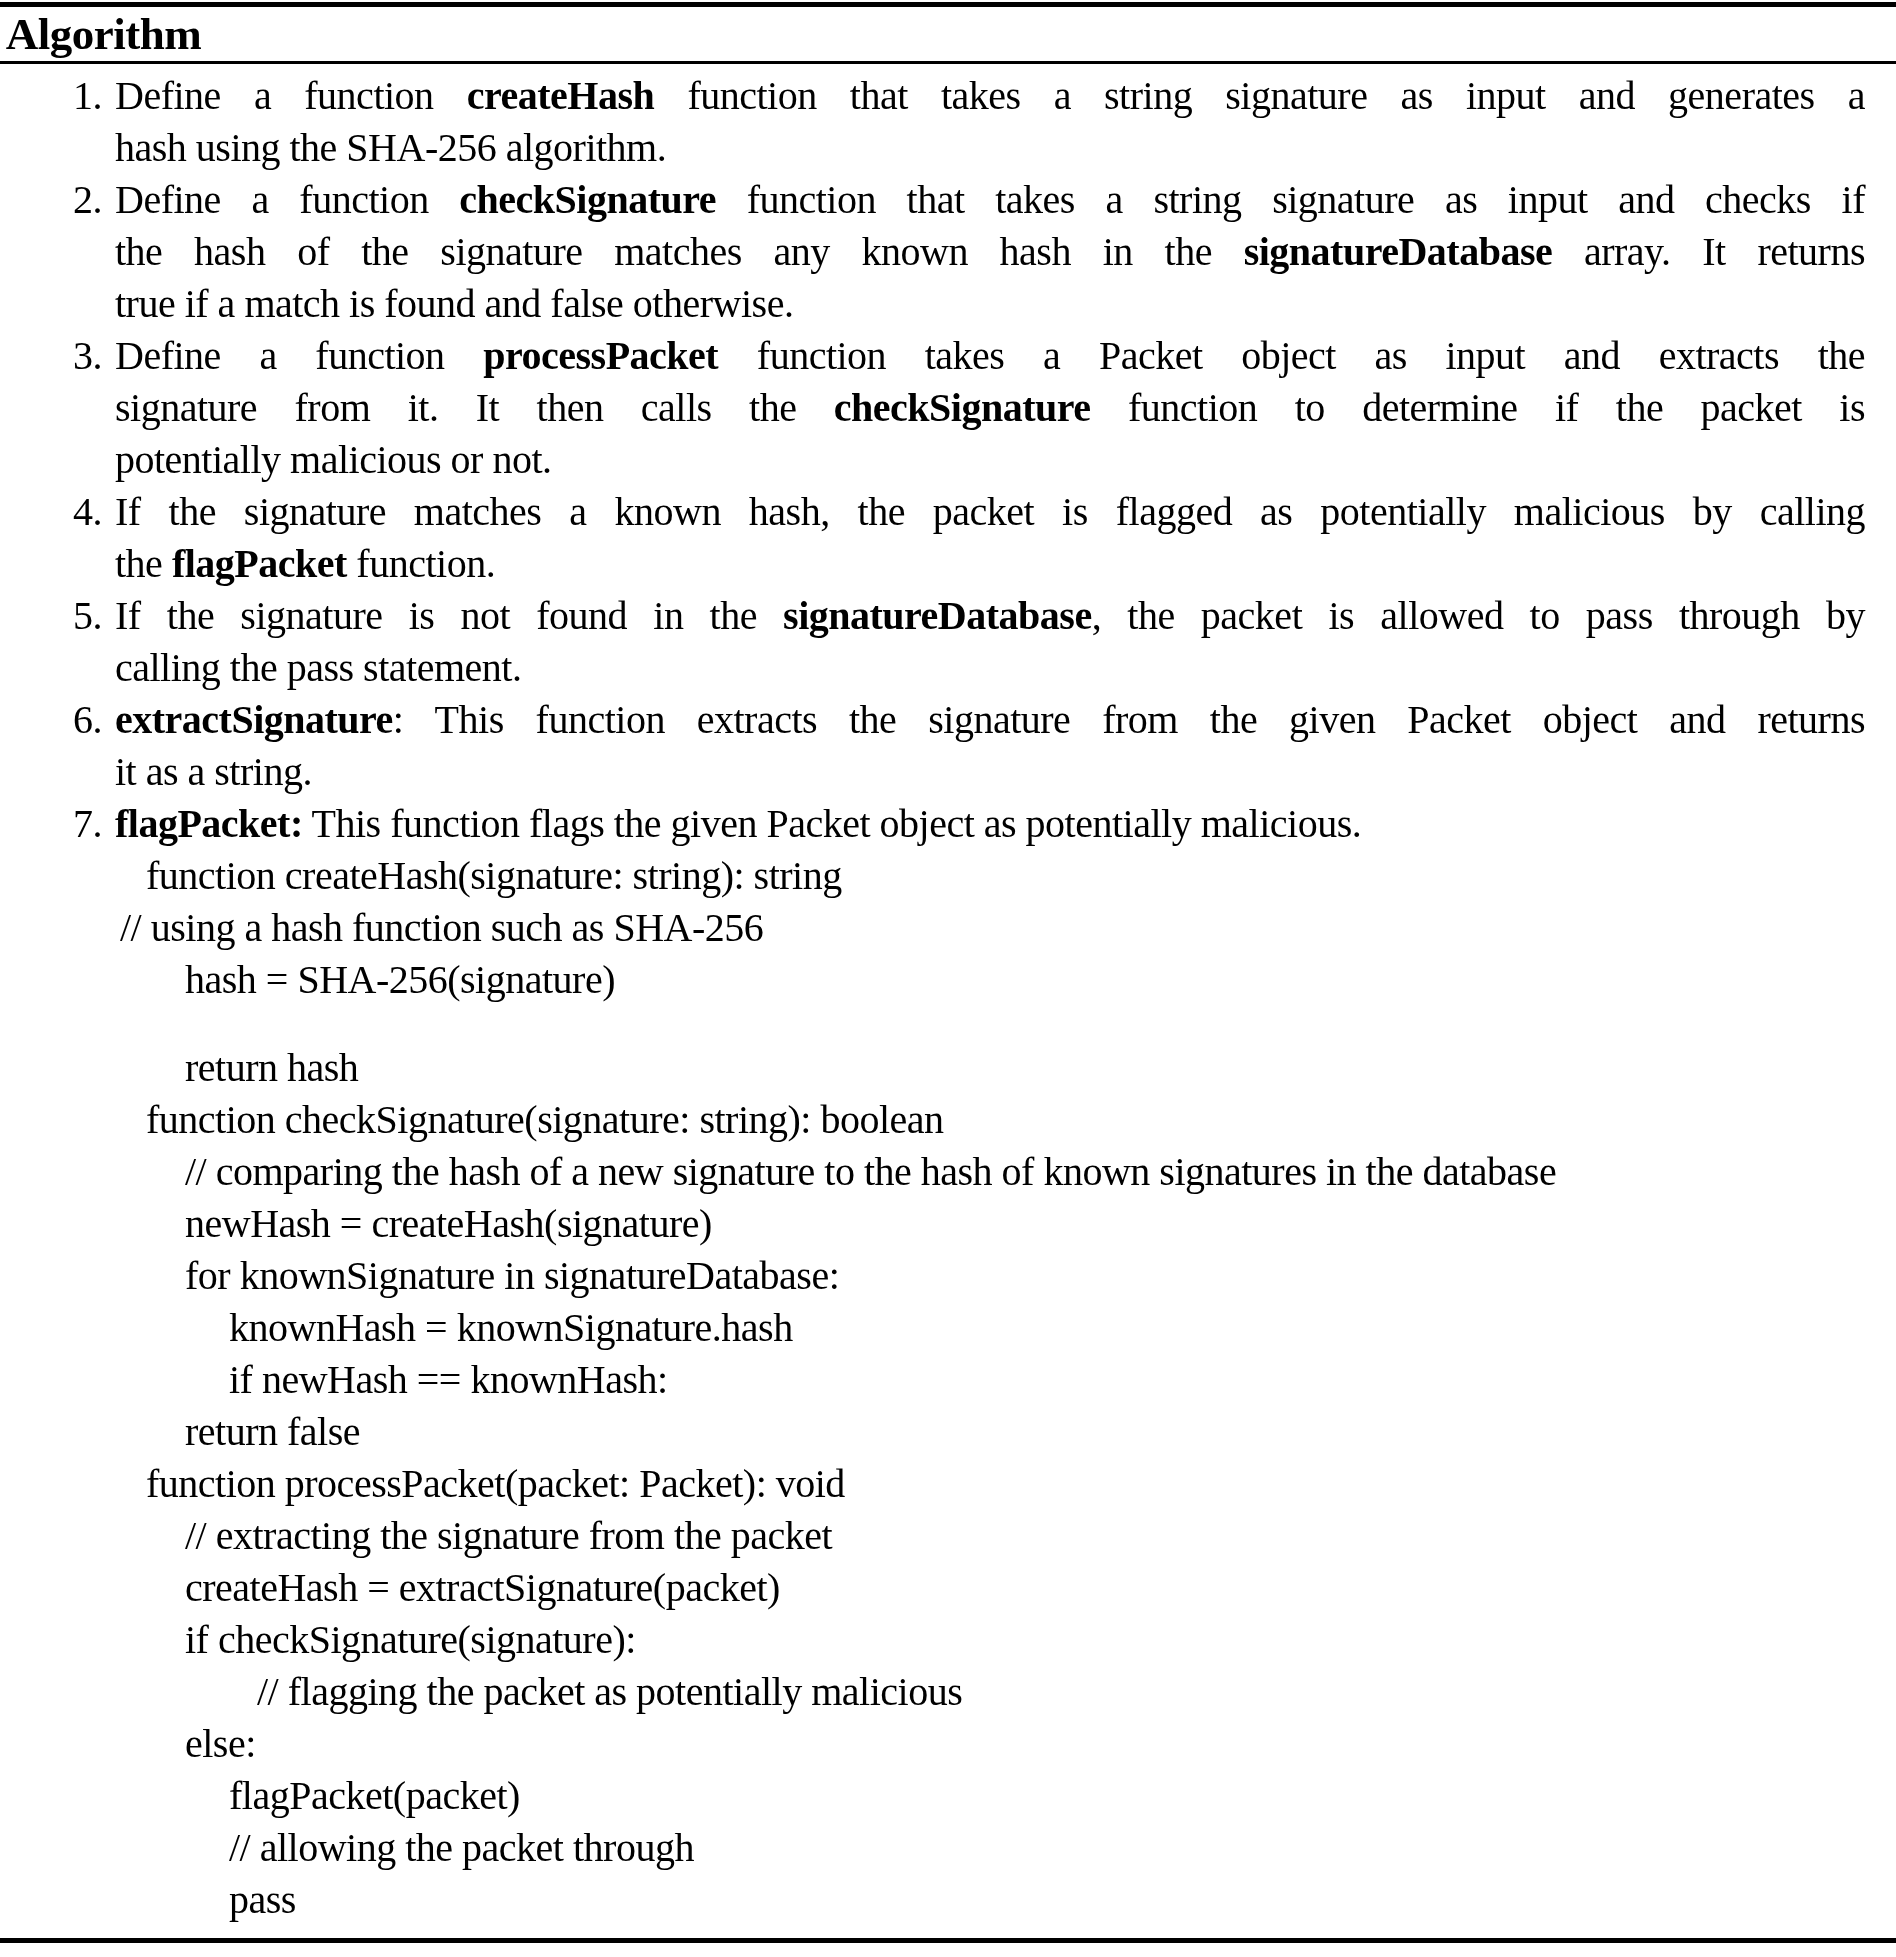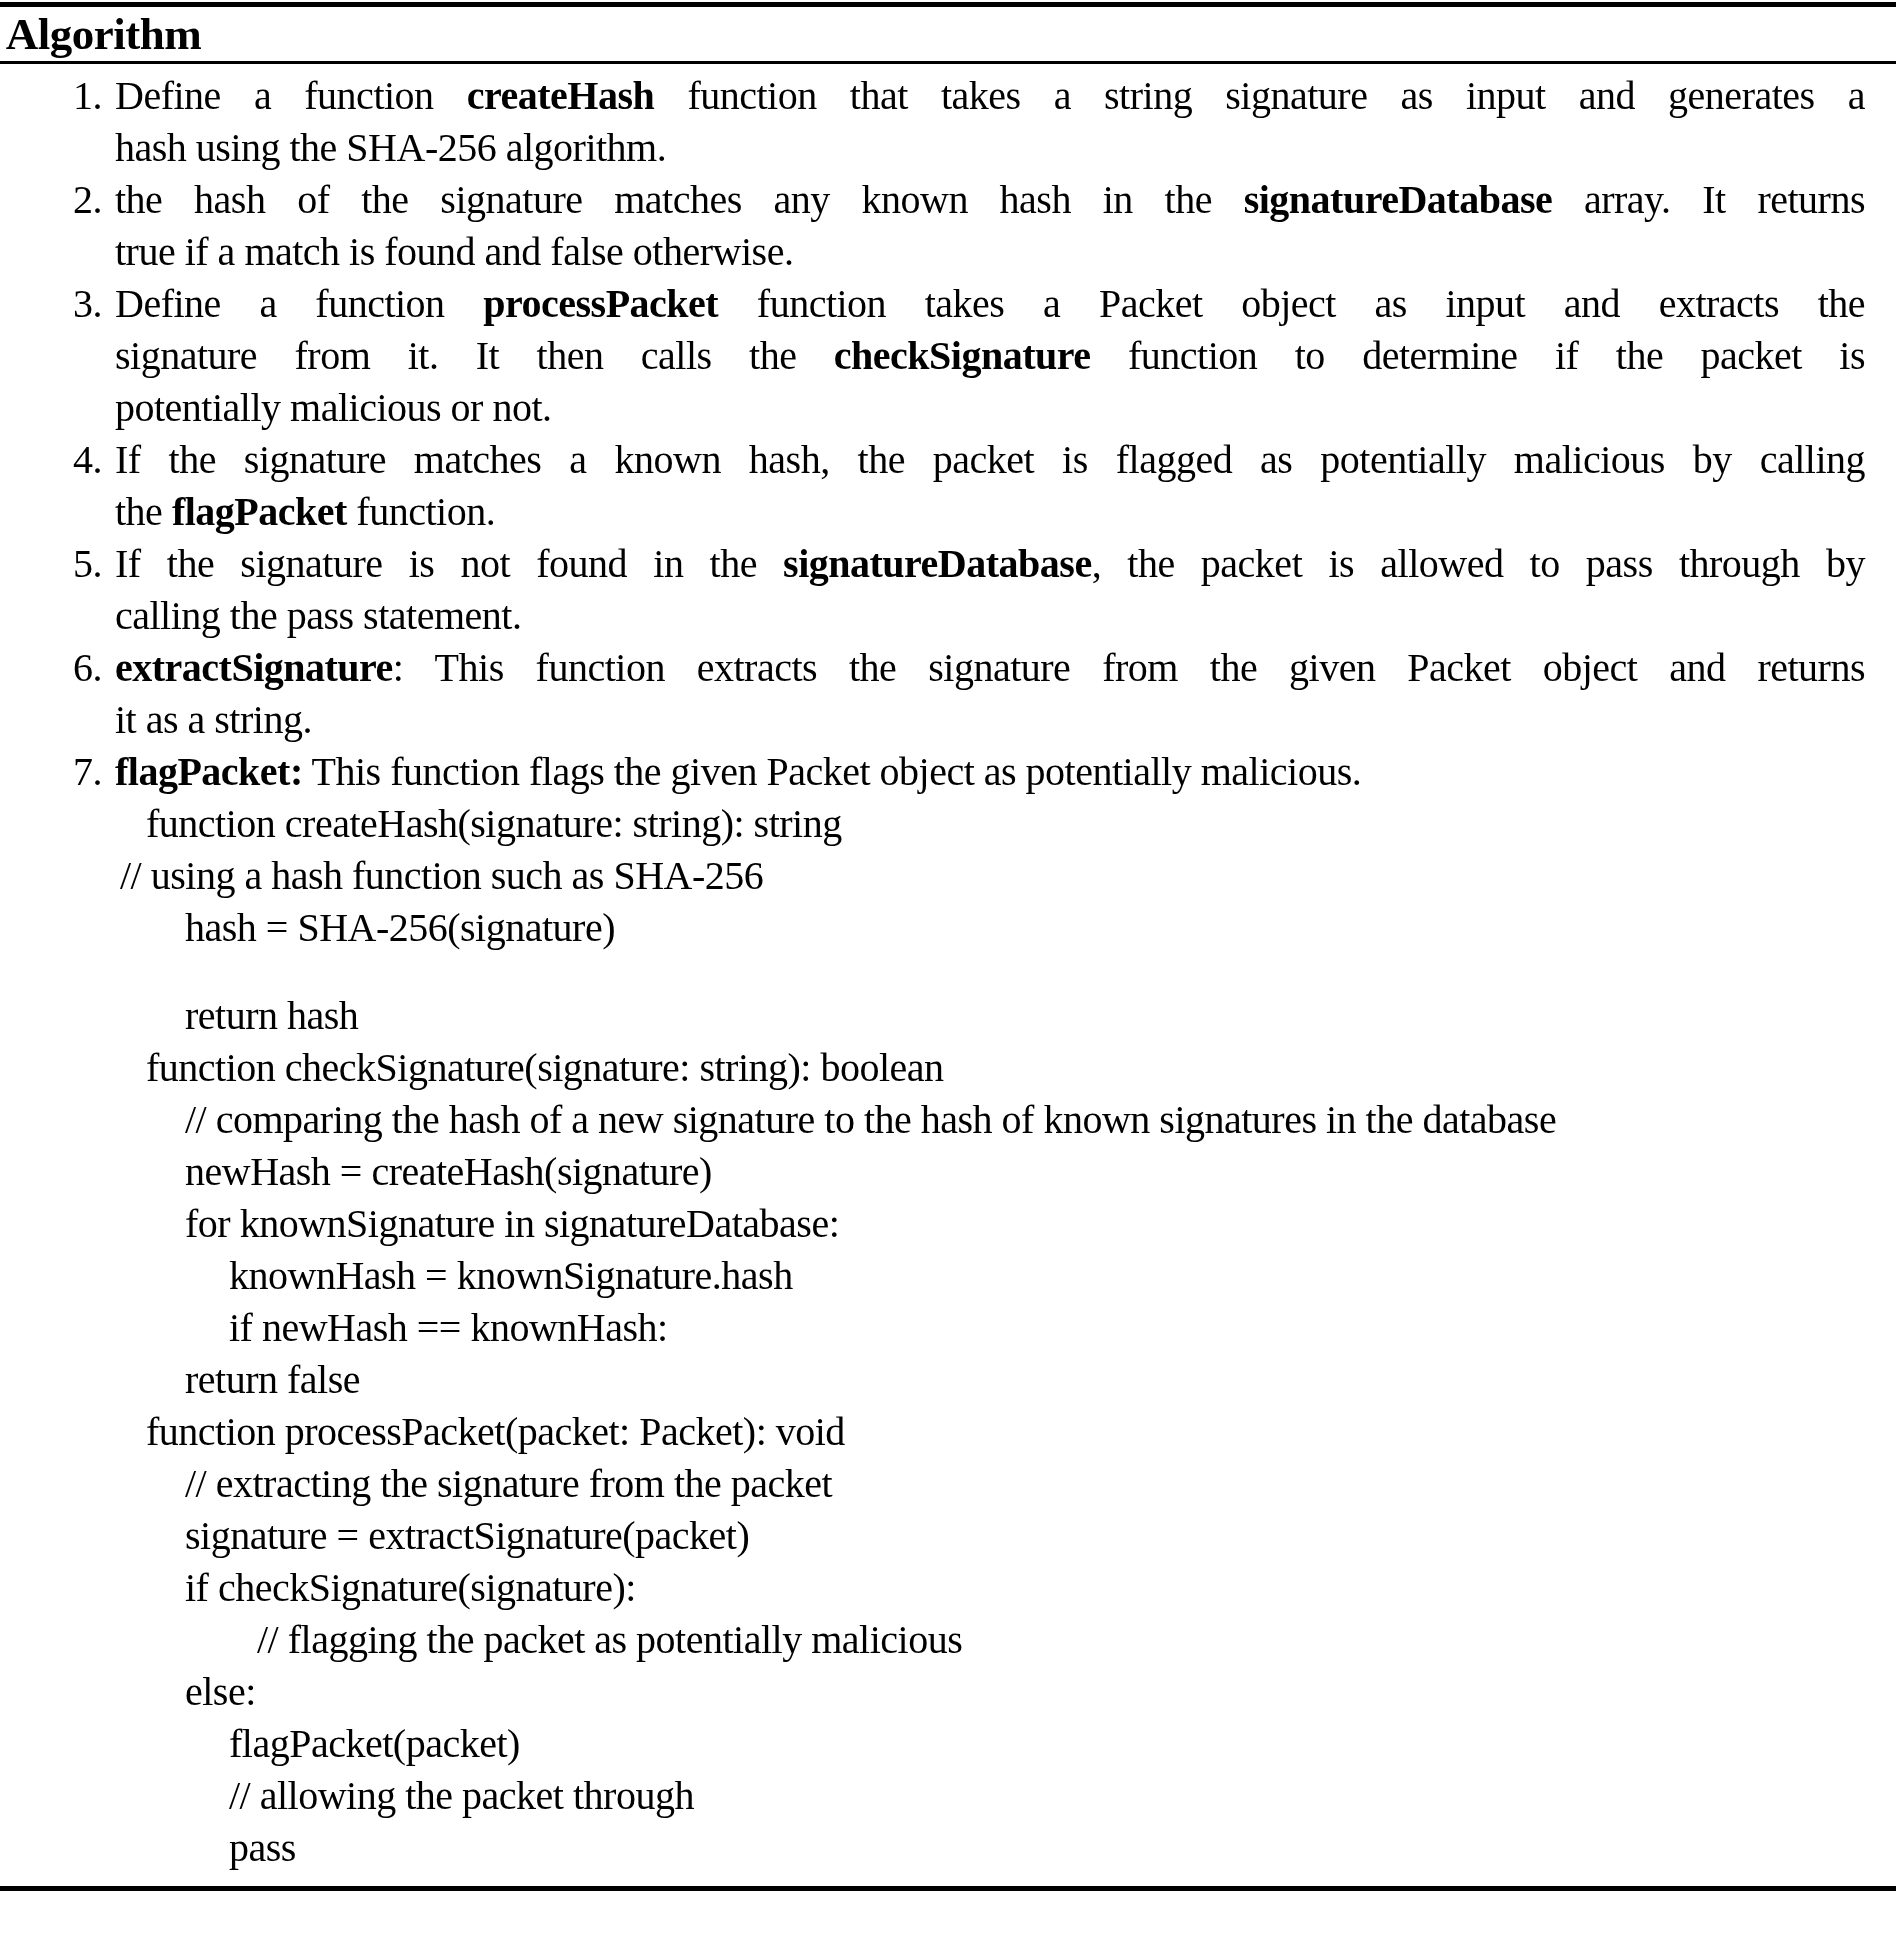--- a/index.html
+++ b/index.html
@@ -70,20 +70,21 @@
 
 <div class="content">
   <div>
       <div class="step">
         <span class="step-number">1.</span>
         <div class="step-line justified"><span>Define a function </span><b>createHash</b><span> function that takes a string signature as input and generates a</span></div>
         <div class="step-line"><span>hash using the SHA-256 algorithm.</span></div>
       </div>
       <div class="step">
         <span class="step-number">2.</span>
+        <div class="step-line justified"><span>Define a function </span><b>checkSignature</b><span> function that takes a string signature as input and checks if</span></div>
         <div class="step-line justified"><span>the hash of the signature matches any known hash in the </span><b>signatureDatabase</b><span> array. It returns</span></div>
         <div class="step-line"><span>true if a match is found and false otherwise.</span></div>
       </div>
       <div class="step">
         <span class="step-number">3.</span>
         <div class="step-line justified"><span>Define a function </span><b>processPacket</b><span> function takes a Packet object as input and extracts the</span></div>
         <div class="step-line justified"><span>signature from it. It then calls the </span><b>checkSignature</b><span> function to determine if the packet is</span></div>
         <div class="step-line"><span>potentially malicious or not.</span></div>
       </div>
       <div class="step">
@@ -113,21 +114,21 @@
       <div class="code-line" style="padding-left: 185px; margin-top: 36px;">return hash</div>
       <div class="code-line" style="padding-left: 146px;">function checkSignature(signature: string): boolean</div>
       <div class="code-line" style="padding-left: 185px;">// comparing the hash of a new signature to the hash of known signatures in the database</div>
       <div class="code-line" style="padding-left: 185px;">newHash = createHash(signature)</div>
       <div class="code-line" style="padding-left: 185px;">for knownSignature in signatureDatabase:</div>
       <div class="code-line" style="padding-left: 229px;">knownHash = knownSignature.hash</div>
       <div class="code-line" style="padding-left: 229px;">if newHash == knownHash:</div>
       <div class="code-line" style="padding-left: 185px;">return false</div>
       <div class="code-line" style="padding-left: 146px;">function processPacket(packet: Packet): void</div>
       <div class="code-line" style="padding-left: 185px;">// extracting the signature from the packet</div>
-      <div class="code-line" style="padding-left: 185px;">signature = extractSignature(packet)</div>
+      <div class="code-line" style="padding-left: 185px;">createHash = extractSignature(packet)</div>
       <div class="code-line" style="padding-left: 185px;">if checkSignature(signature):</div>
       <div class="code-line" style="padding-left: 229px; margin-left: 28px;">// flagging the packet as potentially malicious</div>
       <div class="code-line" style="padding-left: 185px;">else:</div>
       <div class="code-line" style="padding-left: 229px;">flagPacket(packet)</div>
       <div class="code-line" style="padding-left: 229px;">// allowing the packet through</div>
       <div class="code-line" style="padding-left: 229px;">pass</div>
     </div>
 </div>
 
 <div class="rule rule-bottom"></div>

